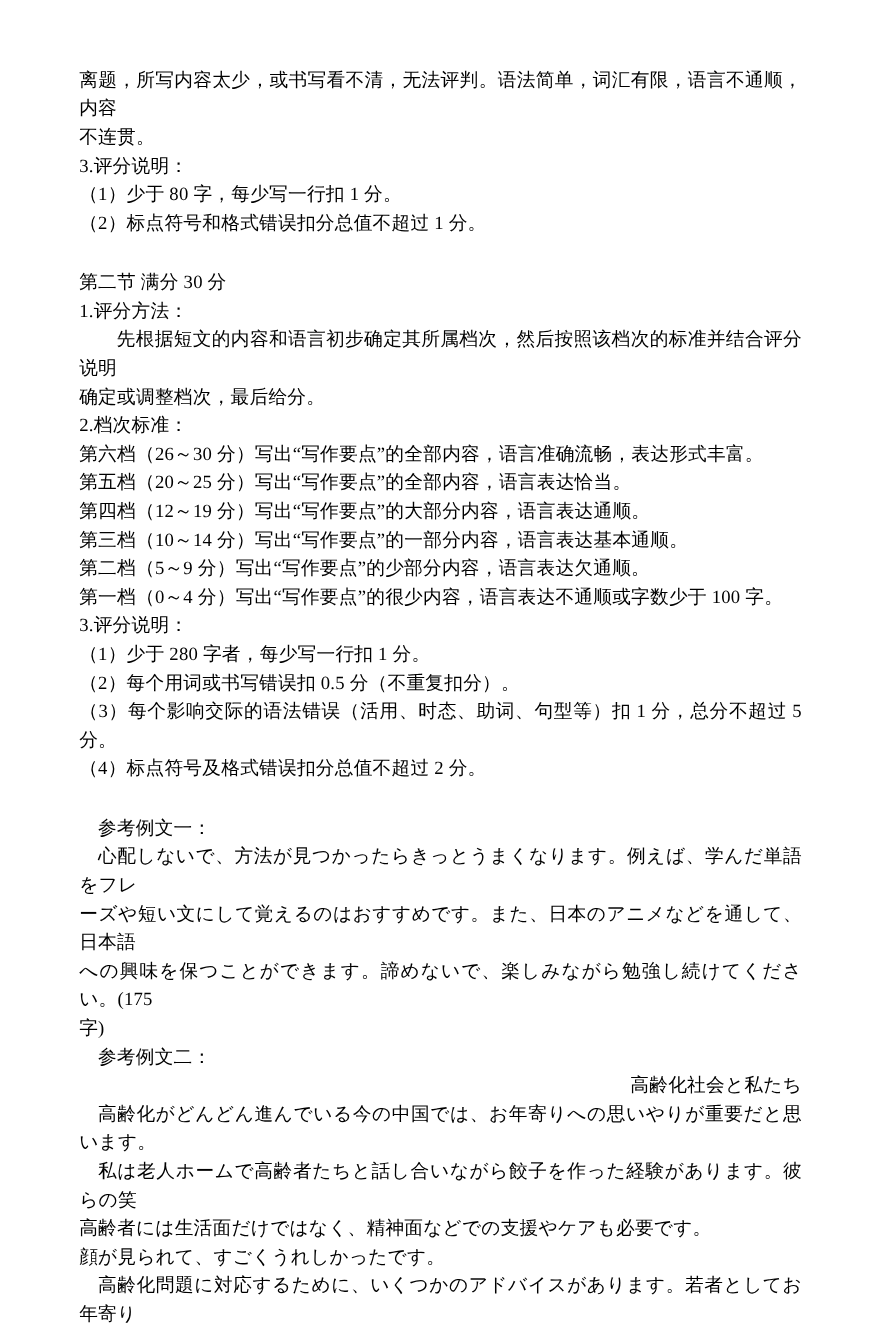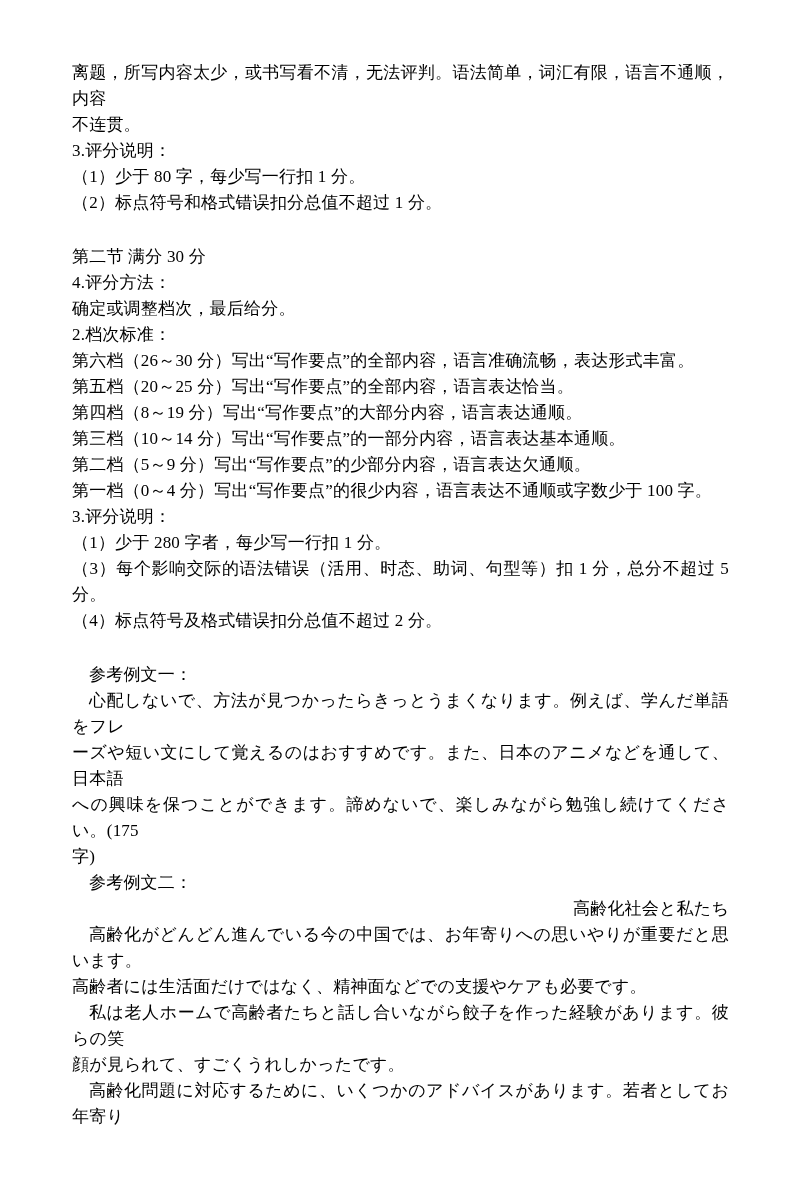--- a/index.html
+++ b/index.html
@@ -35,41 +35,43 @@
 <body>
 
 <div class="page">
   <div class="line">离题，所写内容太少，或书写看不清，无法评判。语法简单，词汇有限，语言不通顺，内容</div>
   <div class="line">不连贯。</div>
   <div class="line">3.评分说明：</div>
   <div class="line">（1）少于 80 字，每少写一行扣 1 分。</div>
   <div class="line">（2）标点符号和格式错误扣分总值不超过 1 分。</div>
 
   <div class="line gap1">第二节 满分 30 分</div>
-  <div class="line">4.评分方法：</div>
+  <div class="line">1.评分方法：</div>
+  <div class="line indent2">先根据短文的内容和语言初步确定其所属档次，然后按照该档次的标准并结合评分说明</div>
   <div class="line">确定或调整档次，最后给分。</div>
   <div class="line">2.档次标准：</div>
   <div class="line">第六档（26～30 分）写出“写作要点”的全部内容，语言准确流畅，表达形式丰富。</div>
   <div class="line">第五档（20～25 分）写出“写作要点”的全部内容，语言表达恰当。</div>
-  <div class="line">第四档（8～19 分）写出“写作要点”的大部分内容，语言表达通顺。</div>
+  <div class="line">第四档（12～19 分）写出“写作要点”的大部分内容，语言表达通顺。</div>
   <div class="line">第三档（10～14 分）写出“写作要点”的一部分内容，语言表达基本通顺。</div>
   <div class="line">第二档（5～9 分）写出“写作要点”的少部分内容，语言表达欠通顺。</div>
   <div class="line">第一档（0～4 分）写出“写作要点”的很少内容，语言表达不通顺或字数少于 100 字。</div>
   <div class="line">3.评分说明：</div>
   <div class="line">（1）少于 280 字者，每少写一行扣 1 分。</div>
+  <div class="line">（2）每个用词或书写错误扣 0.5 分（不重复扣分）。</div>
   <div class="line">（3）每个影响交际的语法错误（活用、时态、助词、句型等）扣 1 分，总分不超过 5 分。</div>
   <div class="line">（4）标点符号及格式错误扣分总值不超过 2 分。</div>
 
   <div class="line indent1 gap1">参考例文一：</div>
   <div class="line indent1">心配しないで、方法が見つかったらきっとうまくなります。例えば、学んだ単語をフレ</div>
   <div class="line">ーズや短い文にして覚えるのはおすすめです。また、日本のアニメなどを通して、日本語</div>
   <div class="line">への興味を保つことができます。諦めないで、楽しみながら勉強し続けてください。(175</div>
   <div class="line">字)</div>
 
   <div class="line indent1 gap2">参考例文二：</div>
   <div class="line center">高齢化社会と私たち</div>
   <div class="line indent1">高齢化がどんどん進んでいる今の中国では、お年寄りへの思いやりが重要だと思います。</div>
+  <div class="line indent1">私は老人ホームで高齢者たちと話し合いながら餃子を作った経験があります。彼らの笑</div>
   <div class="line">高齢者には生活面だけではなく、精神面などでの支援やケアも必要です。</div>
-  <div class="line indent1">私は老人ホームで高齢者たちと話し合いながら餃子を作った経験があります。彼らの笑</div>
   <div class="line">顔が見られて、すごくうれしかったです。</div>
   <div class="line indent1">高齢化問題に対応するために、いくつかのアドバイスがあります。若者としてお年寄り</div>
 
 </div>
 
 </body></html>

